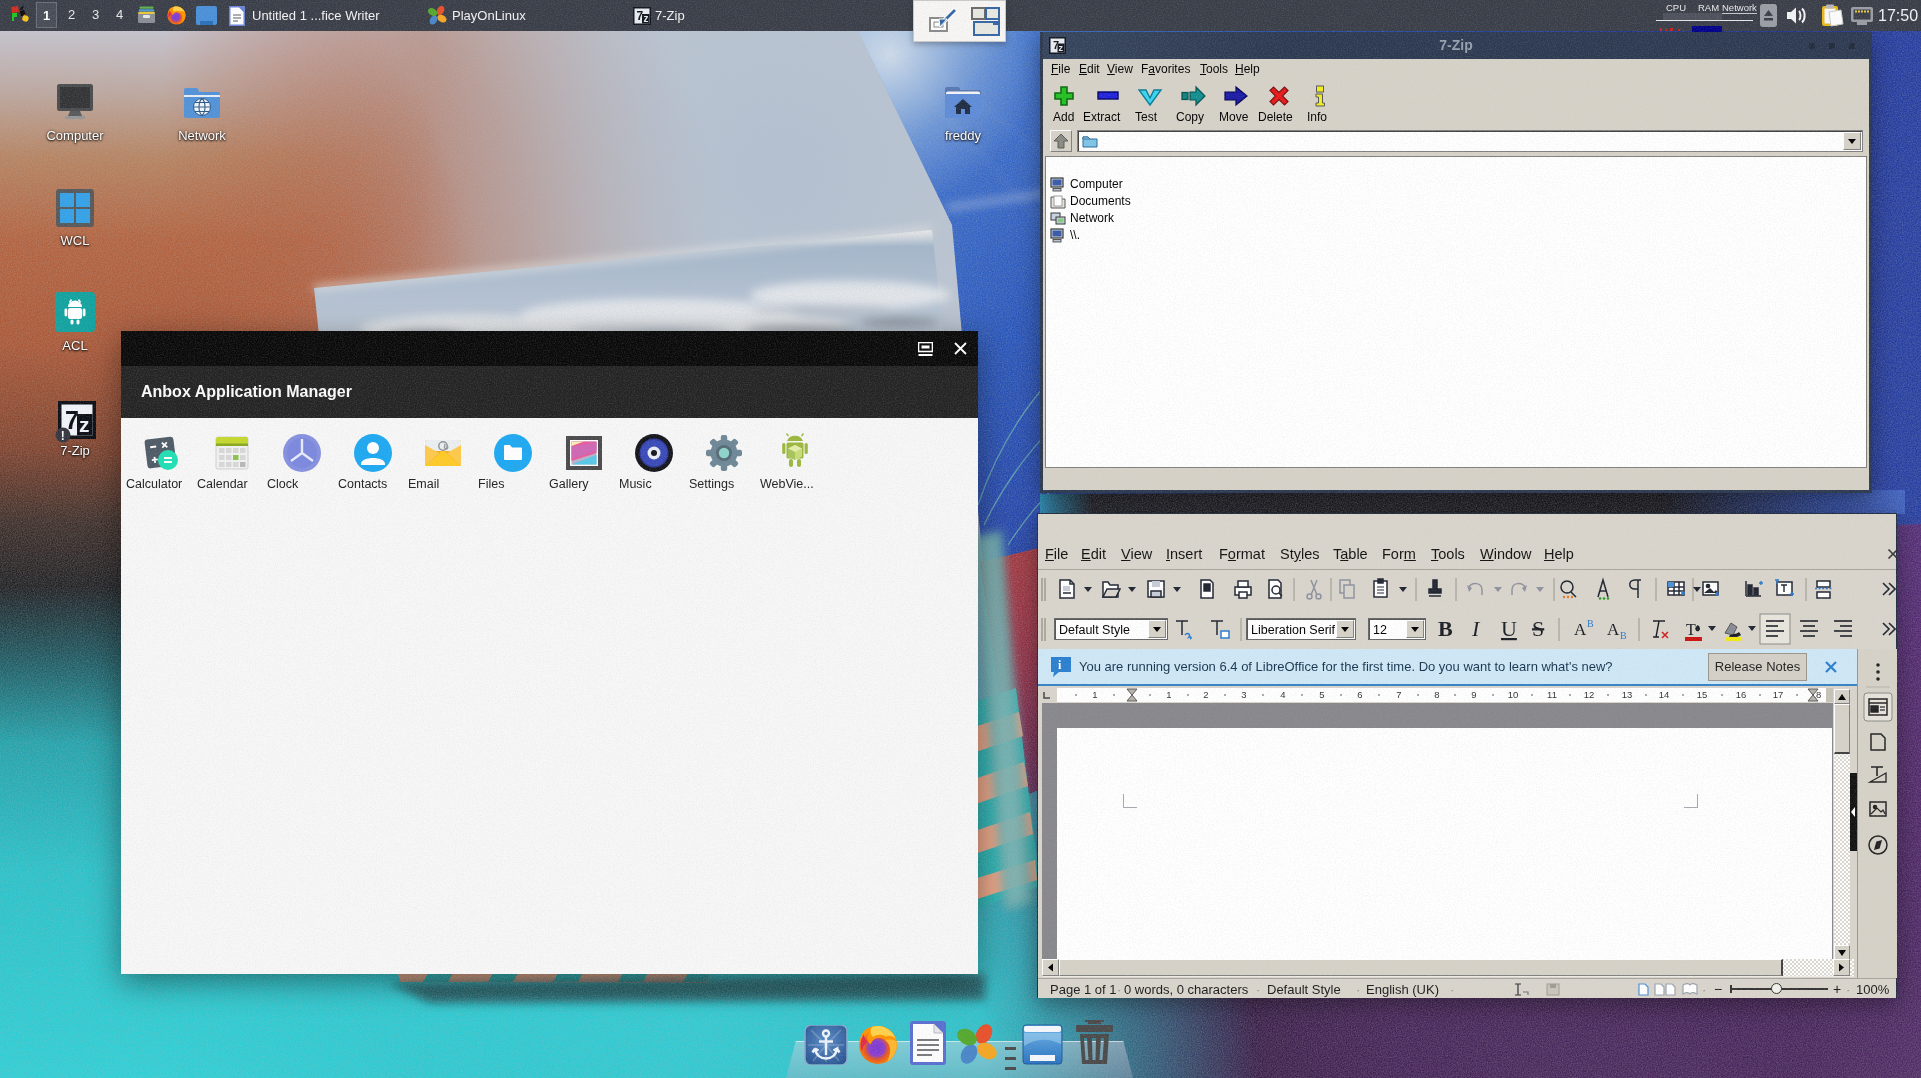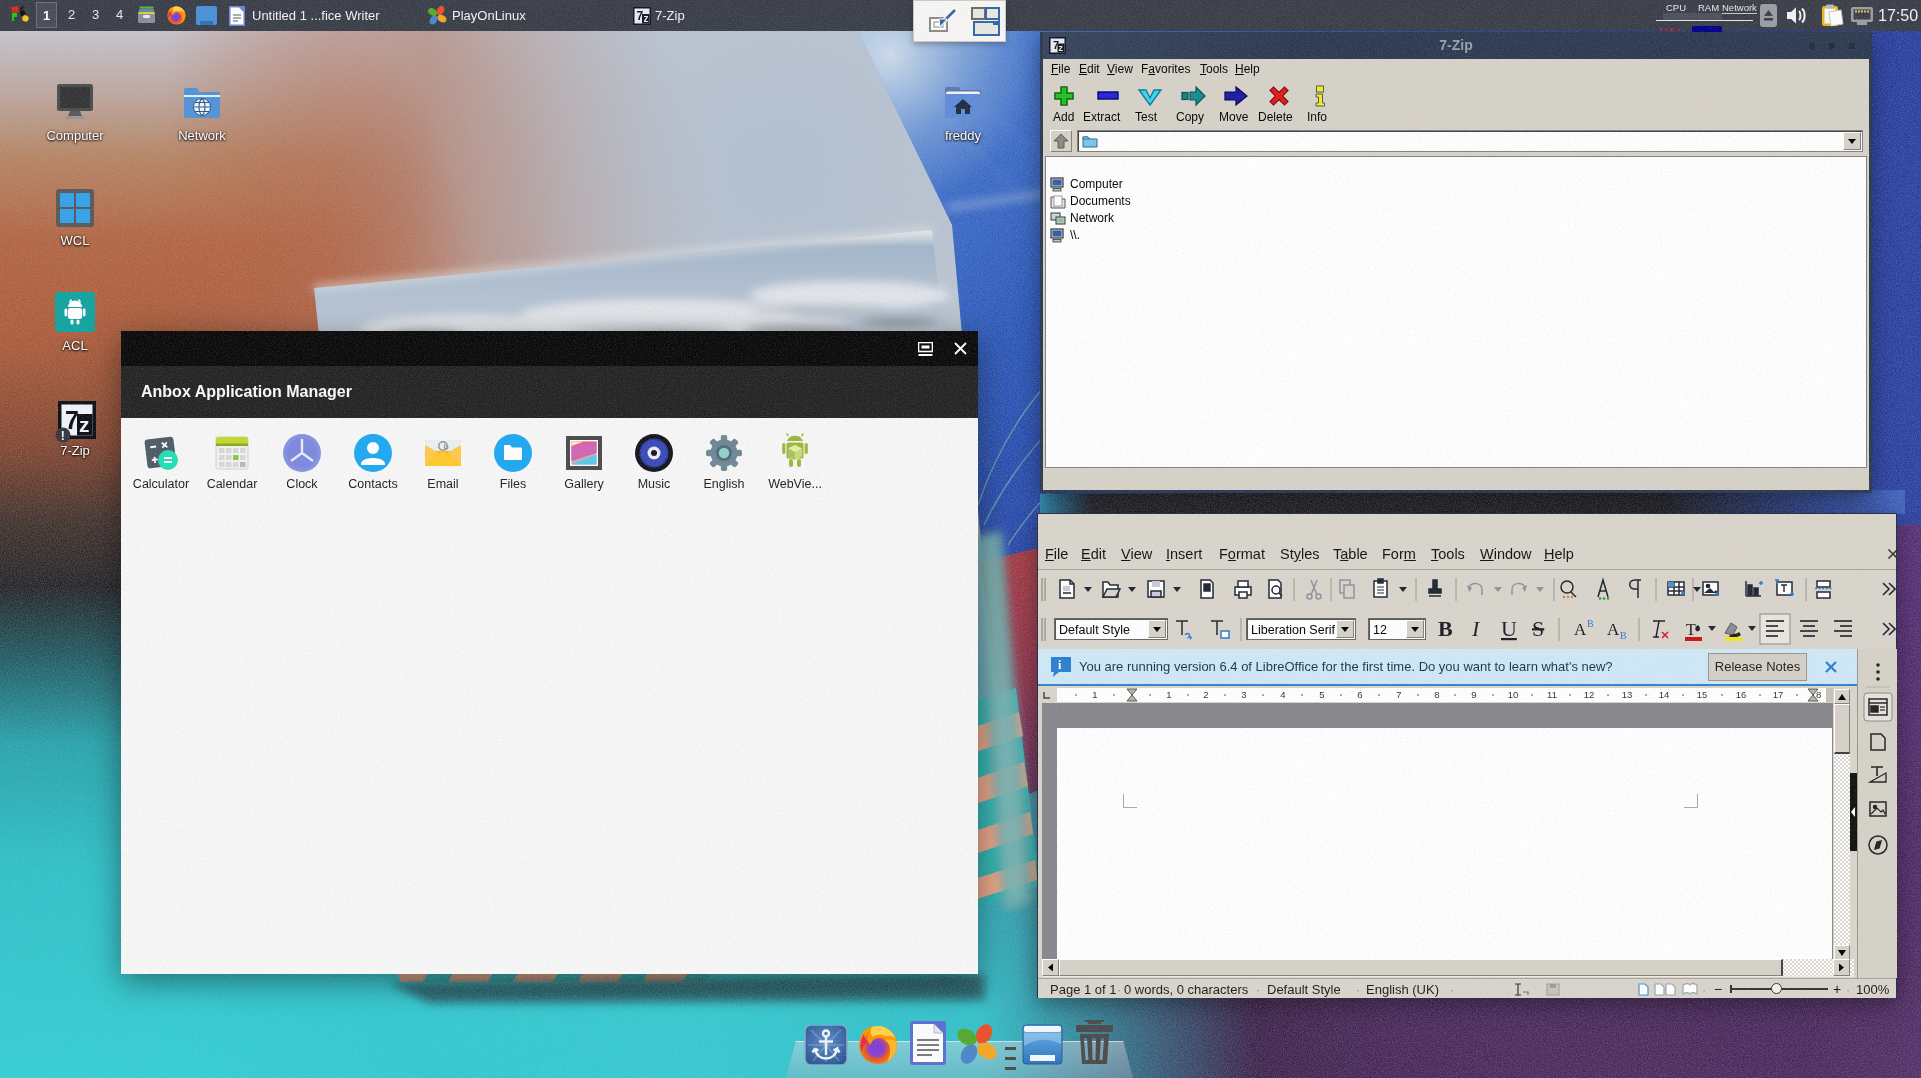--- a/index.html
+++ b/index.html
@@ -11,21 +11,21 @@
 
 #panel { position:absolute; left:0; top:0; width:1921px; height:31px; background:#3a3e48; color:#fff; }
 #panel .ws { position:absolute; top:2px; height:26px; width:21px; text-align:center; line-height:26px; font-size:13px; color:#e8e8ea; }
 #panel .task { position:absolute; top:0; height:20px; color:#f2f2f4; font-size:13px; line-height:31px; white-space:nowrap; }
 
 #anbox { position:absolute; left:121px; top:331px; width:857px; height:643px; box-shadow:0 8px 30px rgba(0,0,0,.45); }
 #anbox .tbar { position:absolute; left:0; top:0; width:857px; height:35px; background:#0a0a0a; }
 #anbox .hdr { position:absolute; left:0; top:35px; width:857px; height:52px; background:#242424; color:#fbfbfb; font-size:16px; font-weight:bold; line-height:52px; padding-left:20px; }
 #anbox .body { position:absolute; left:0; top:87px; width:857px; height:556px; background:#f7f7f7; }
 .aicon { position:absolute; top:15px; width:40px; height:40px; }
-.alabel { position:absolute; top:59px; width:70px; text-align:center; font-size:12.5px; color:#212121; }
+.alabel { position:absolute; top:59px; width:70px; text-align:left; font-size:12.5px; color:#212121; }
 
 .win { position:absolute; background:#d6d2c8; }
 .tb { position:absolute; left:0; top:0; right:0; height:27px; background:linear-gradient(100deg,#36455e 0%,#2c3950 30%,#2d3a51 100%); }
 .tb .ttl { position:absolute; left:0; right:0; top:0; height:27px; text-align:center; line-height:27px; color:#95a0ad; font-weight:bold; font-size:14px; }
 .dot { position:absolute; top:11px; width:6px; height:6px; background:#222c3d; }
 
 .sunk { border-top:1px solid #828282; border-left:1px solid #828282; border-bottom:1px solid #ffffff; border-right:1px solid #ffffff; }
 .sunk2 { box-shadow:inset 1px 1px 0 #404040, inset -1px -1px 0 #ffffff; }
 .raise { border-top:1px solid #ffffff; border-left:1px solid #ffffff; border-bottom:1px solid #808080; border-right:1px solid #808080; }
 
@@ -455,21 +455,21 @@
           <rect x="16.8" y="2" width="6.4" height="7" rx="2" transform="rotate(45 20 20)"></rect>
           <rect x="16.8" y="31" width="6.4" height="7" rx="2" transform="rotate(45 20 20)"></rect>
           <rect x="2" y="16.8" width="7" height="6.4" rx="2" transform="rotate(45 20 20)"></rect>
           <rect x="31" y="16.8" width="7" height="6.4" rx="2" transform="rotate(45 20 20)"></rect>
         </g>
         <circle cx="20" cy="20" r="13.5"></circle>
       </g>
       <circle cx="20" cy="20" r="8" fill="#546b77"></circle>
       <circle cx="20" cy="20" r="5.2" fill="#8fd4cc"></circle>
     </svg>
-    <div class="alabel" style="left:568px">English</div>
+    <div class="alabel" style="left:568px">Settings</div>
 
     <svg class="aicon" style="left:654px" width="40" height="40" viewBox="0 0 40 40">
       <g fill="#9cb83c">
         <path d="M12,8 A8.5,8 0 0 1 28,8 Z"></path>
         <path d="M13.5,3 L11.5,0.5 M26.5,3 L28.5,0.5" stroke="#9cb83c" stroke-width="1.4"></path>
         <rect x="11.5" y="9.5" width="17" height="16" rx="1.5"></rect>
         <rect x="7.2" y="10" width="3.2" height="11" rx="1.6"></rect>
         <rect x="29.6" y="10" width="3.2" height="11" rx="1.6"></rect>
         <rect x="14" y="26" width="4" height="8" rx="2"></rect>
         <rect x="22" y="26" width="4" height="8" rx="2"></rect>

